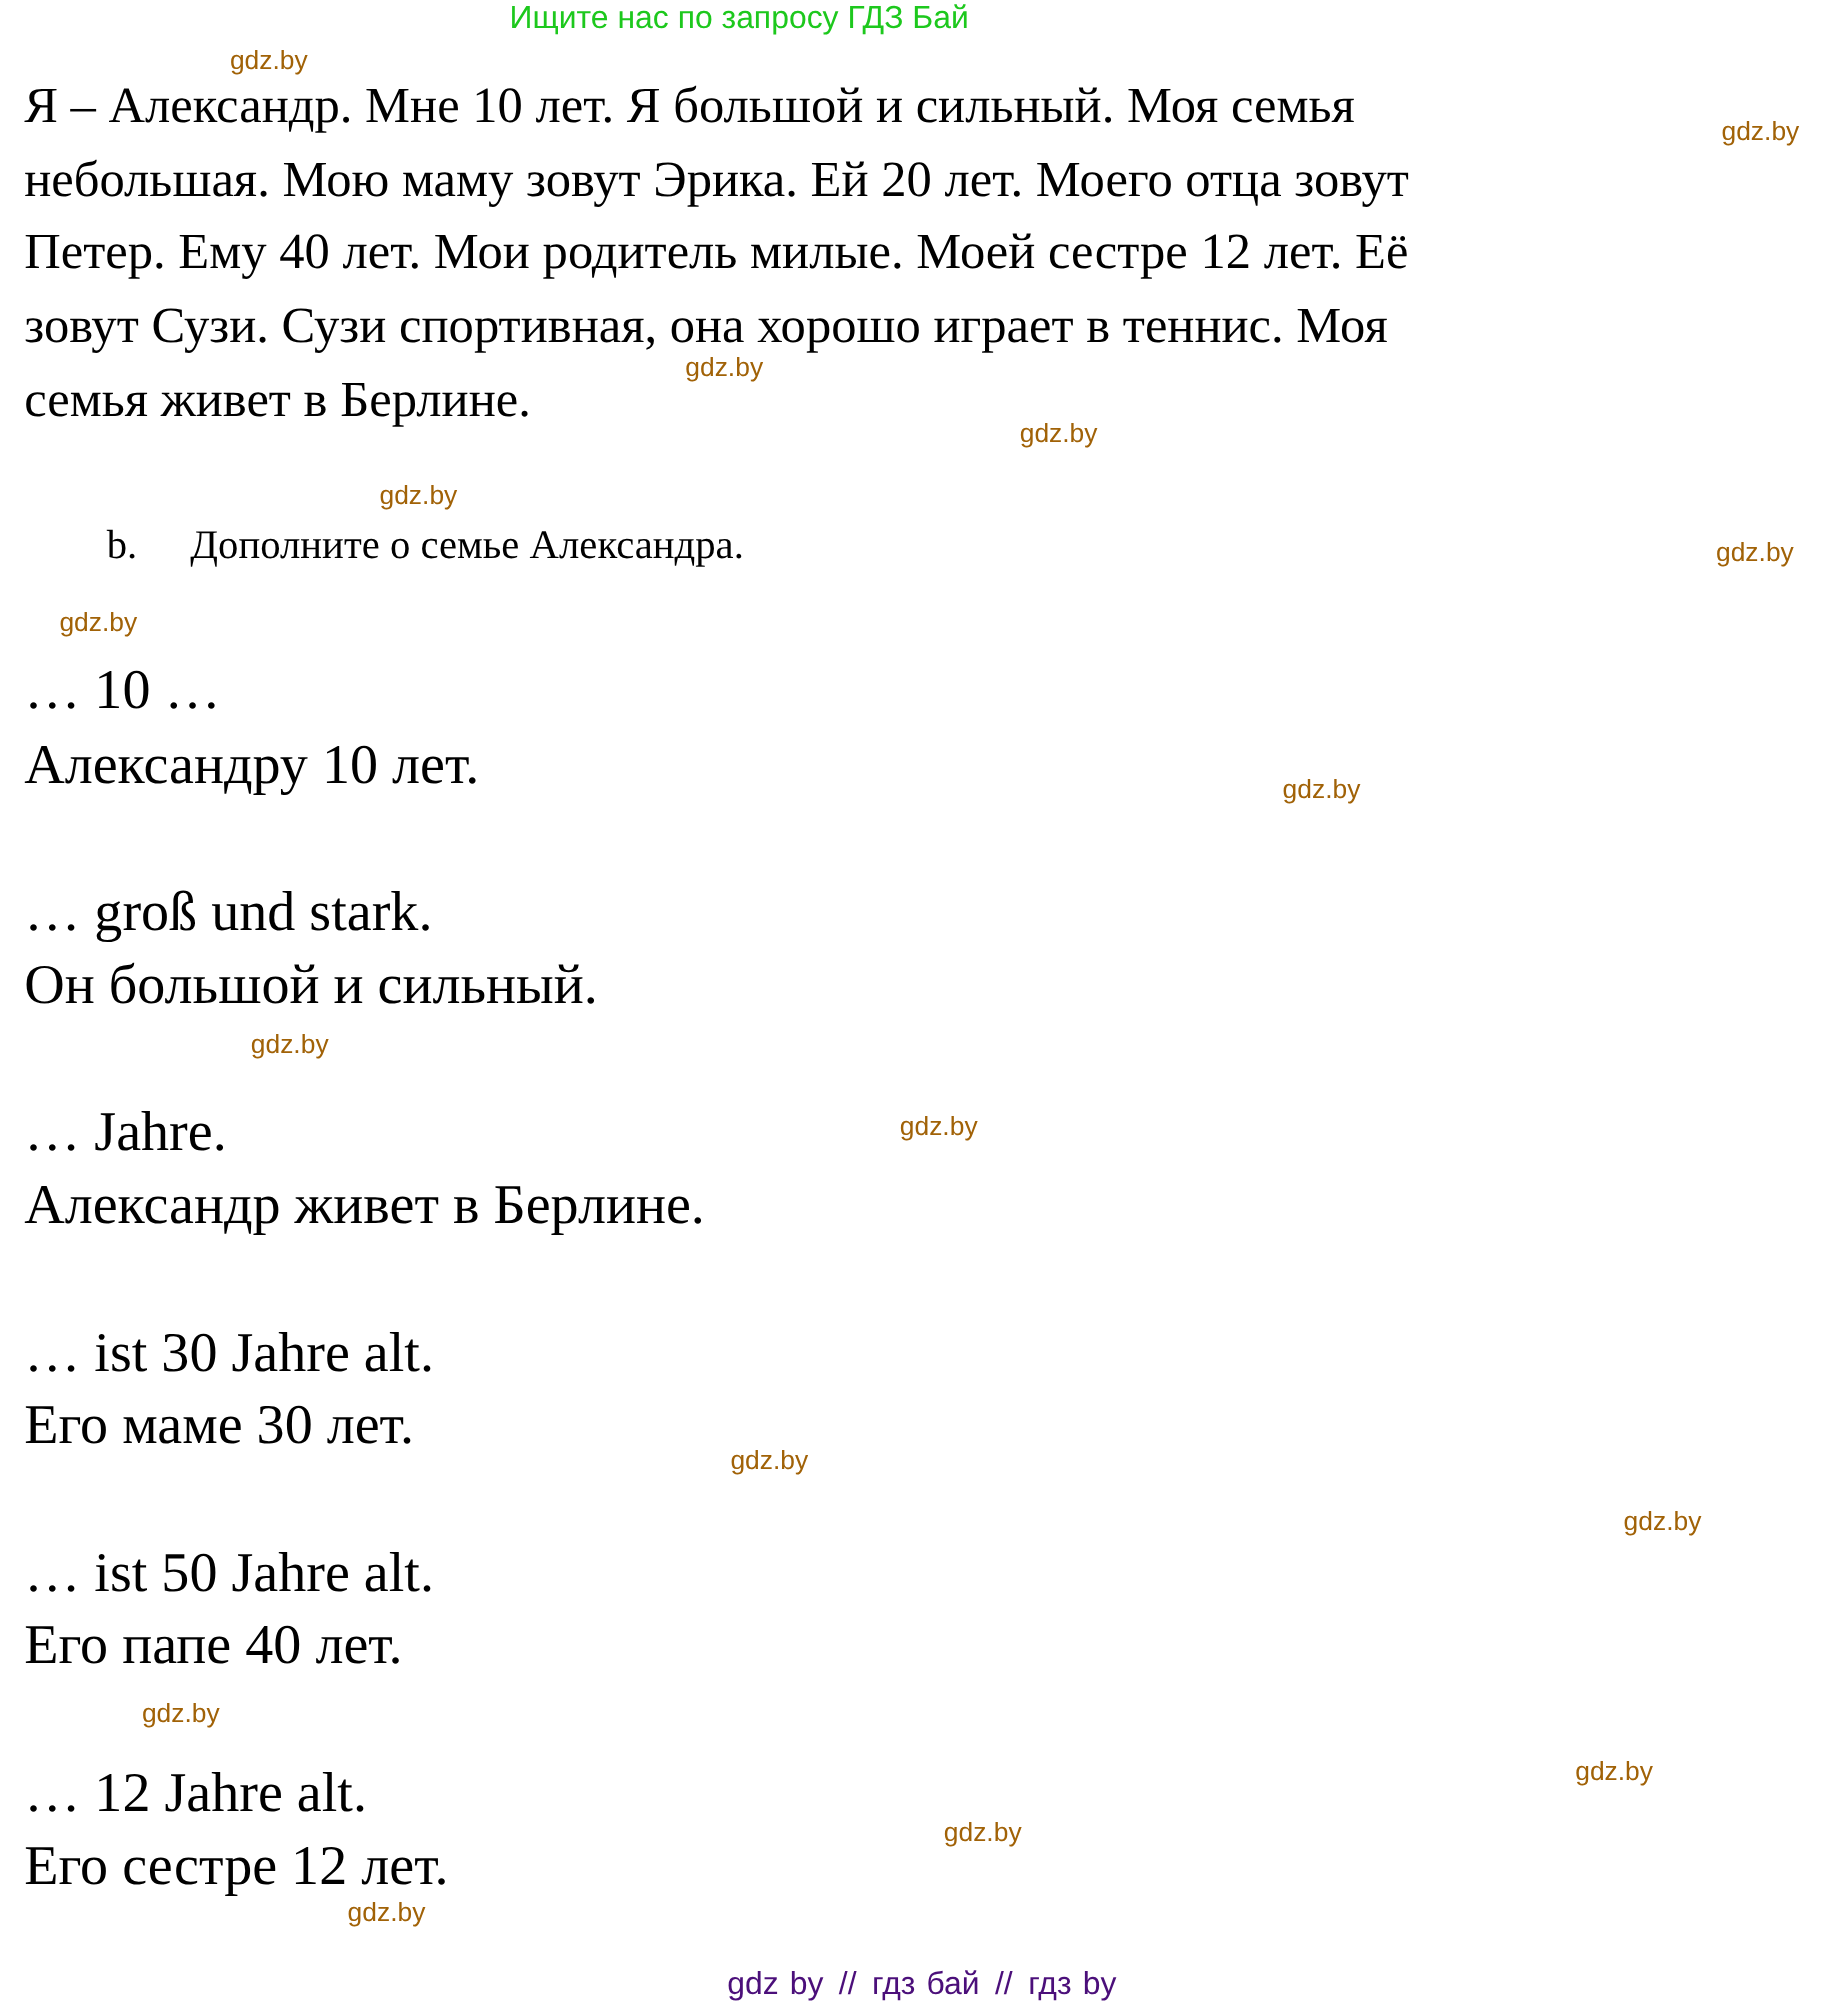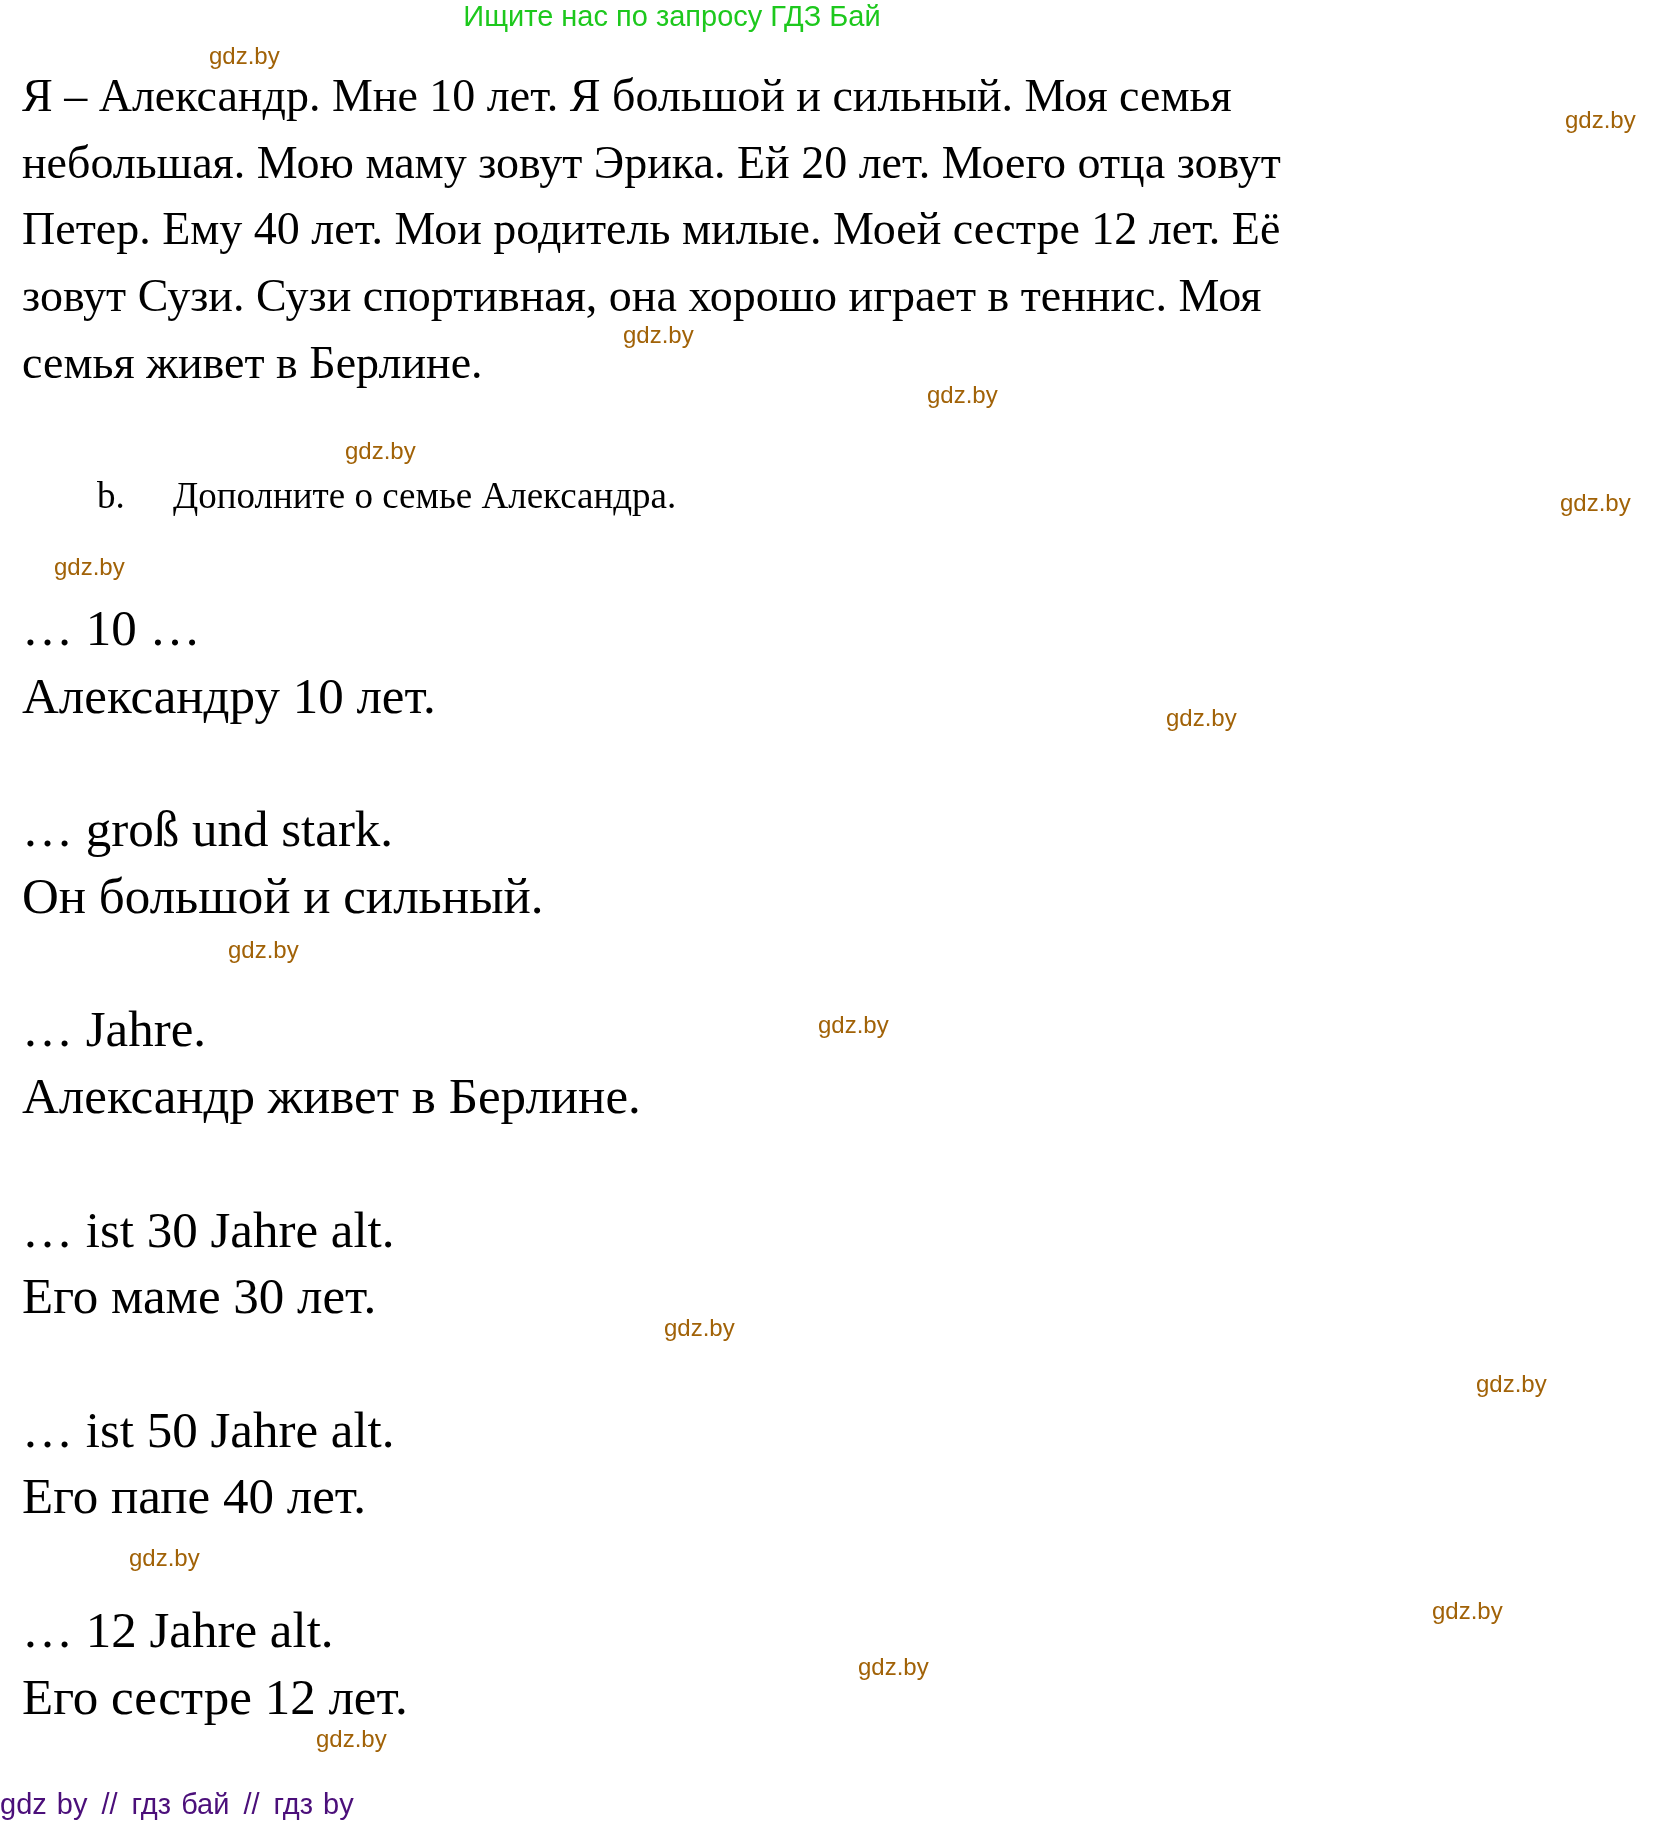--- a/index.html
+++ b/index.html
@@ -55,20 +55,21 @@
     font-size: 24px;
     line-height: 30px;
     color: #a16207;
     white-space: nowrap;
   }
   .footer {
     position: absolute;
     left: 0;
     top: 1788px;
     width: 1676px;
+    text-align: center;
     font-family: "Liberation Sans", sans-serif;
     font-size: 29px;
     line-height: 32px;
     color: #4b0f7a;
     word-spacing: 2px;
   }
   .footer .sep {
     display: inline-block;
     margin: 0 14px;
   }

